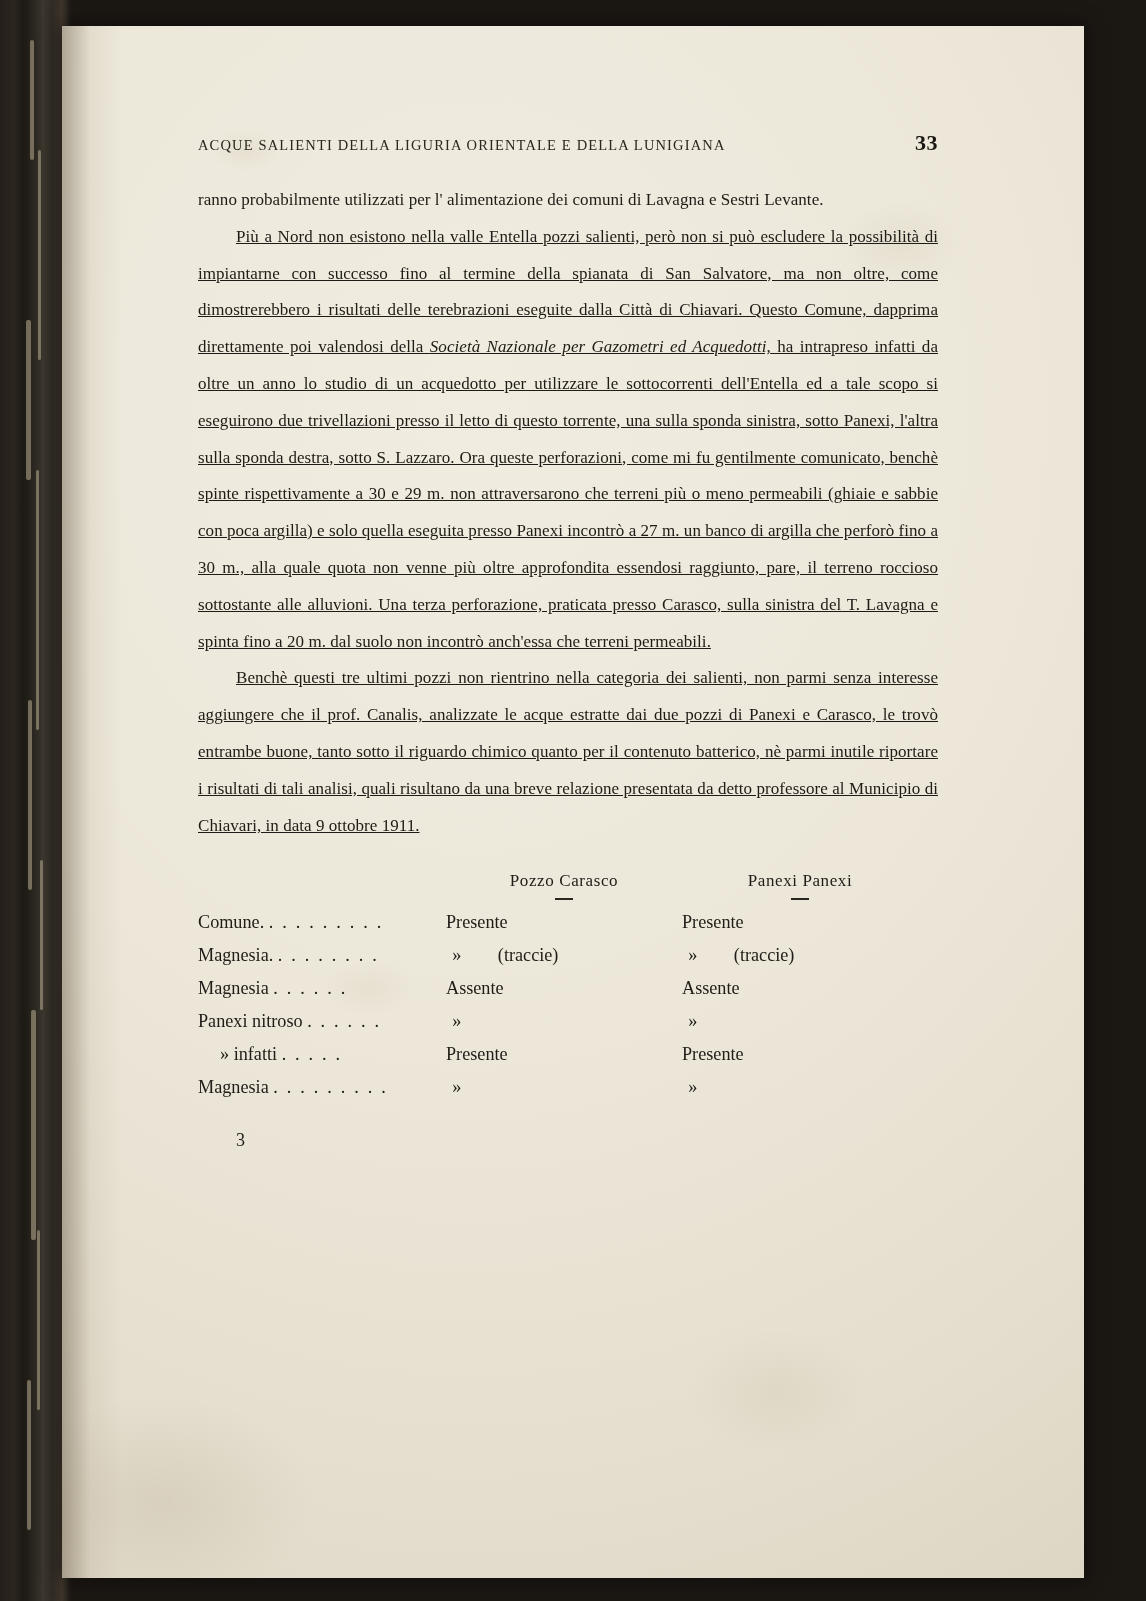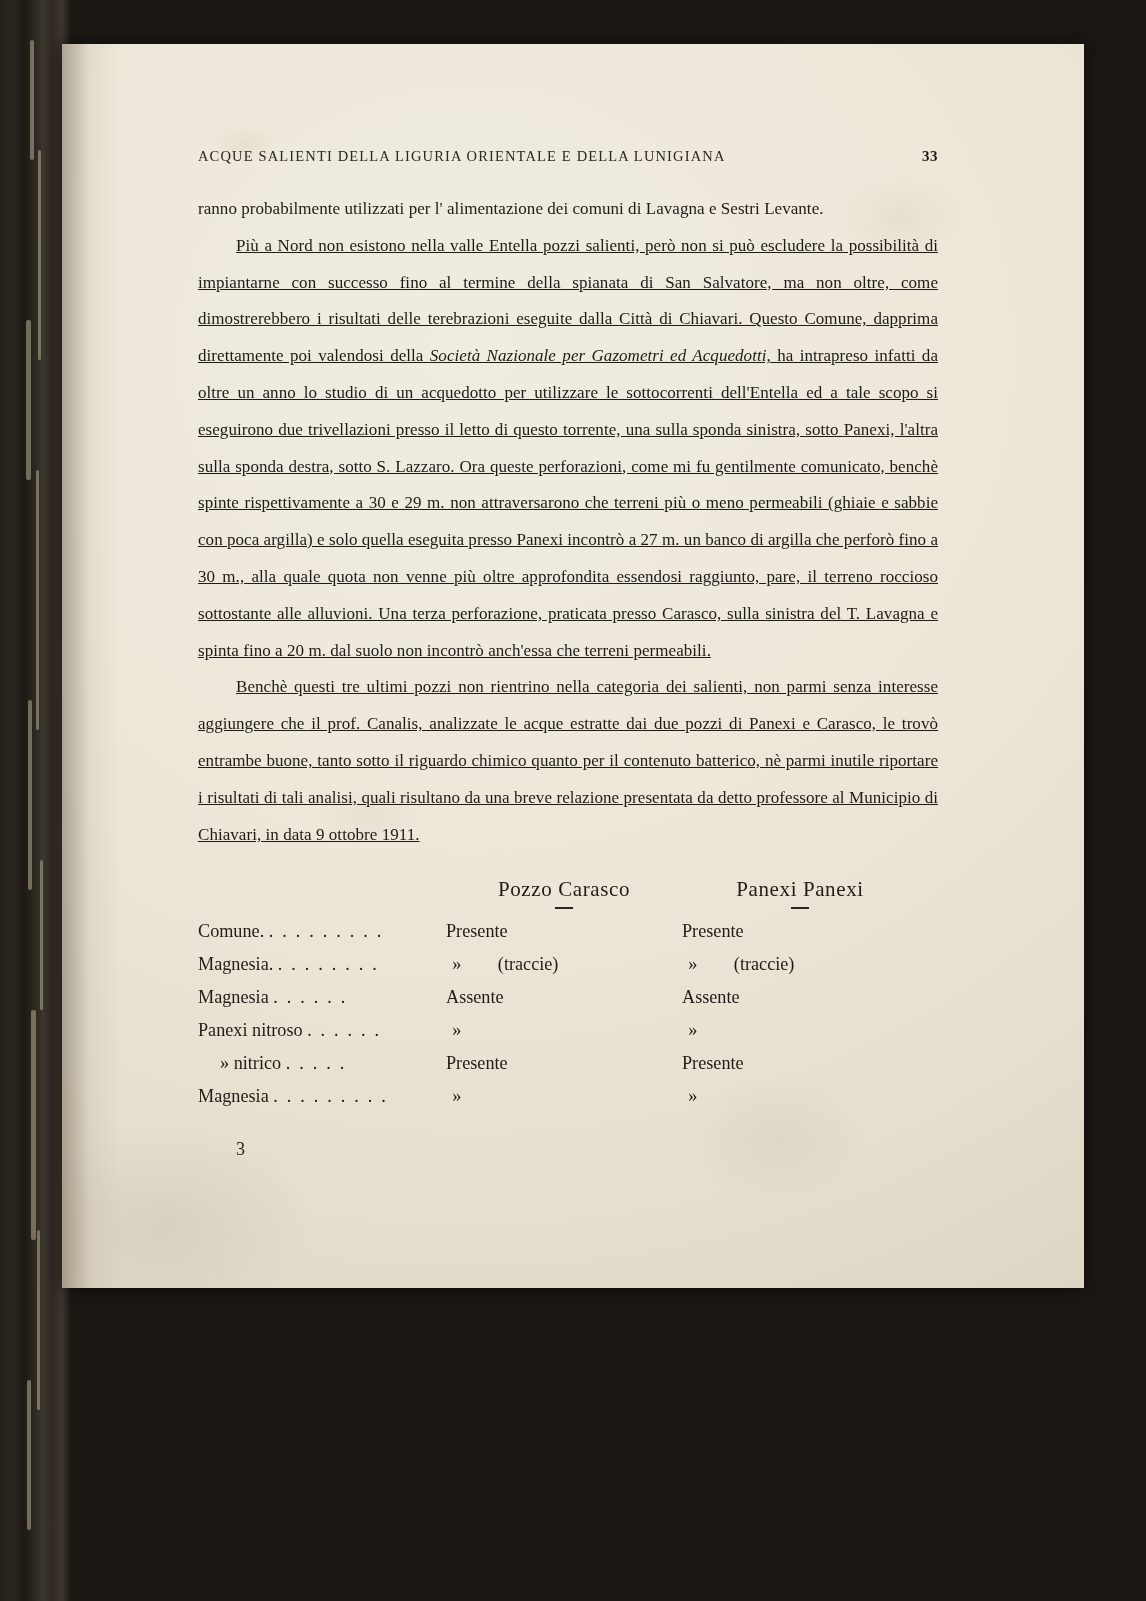--- a/index.html
+++ b/index.html
@@ -45,25 +45,24 @@
     opacity: .55;
     border-radius: 2px;
   }
 
   
   #page {
     position: absolute;
     left: 62px;
     top: 26px;
     width: 1022px;
-    height: 1244px;
+    height: 1552px;
     background:
       radial-gradient(120% 90% at 40% 25%, #f0ece0 0%, #ece7d9 45%, #e4dece 78%, #ddd5c3 100%);
     box-shadow: 0 0 18px rgba(0,0,0,.55);
-    margin-top: 18px;
   }
   
   #page::before {
     content: "";
     position: absolute;
     inset: 0;
     pointer-events: none;
     background:
       radial-gradient(50px 30px at 18% 8%, rgba(160,140,105,.10), rgba(0,0,0,0) 70%),
       radial-gradient(90px 60px at 82% 14%, rgba(160,140,105,.09), rgba(0,0,0,0) 70%),
@@ -99,21 +98,21 @@
   }
   .runhead-title {
     font-size: 14.5px;
     letter-spacing: 1.15px;
     font-variant: small-caps;
     text-transform: uppercase;
     color: #2a2620;
     white-space: nowrap;
   }
   .runhead-page {
-    font-size: 15px;
+    font-size: 22px;
     font-weight: bold;
     color: #1b1813;
     letter-spacing: .5px;
   }
 
   
   p.para {
     margin: 0;
     font-size: 17px;
     line-height: 36.8px;
@@ -139,21 +138,21 @@
     font-weight: normal;
     vertical-align: baseline;
     line-height: 33px;
   }
   .col-label { width: 248px; white-space: nowrap; }
   .col-a { width: 236px; }
   .col-b { width: 236px; }
 
   .hdr-cell {
     text-align: center;
-    font-size: 21px;
+    font-size: 17px;
     letter-spacing: .6px;
     padding-bottom: 2px;
   }
   .hdr-cell .rule {
     width: 18px;
     height: 1.6px;
     background: #2a2620;
     margin: 1px auto 6px auto;
   }
   .dots { letter-spacing: 2.2px; }
@@ -232,21 +231,21 @@
             <td><span>Magnesia</span> <span class="dots">. . . . . .</span></td>
             <td><span>Assente</span></td>
             <td><span>Assente</span></td>
           </tr>
           <tr>
             <td><span>Panexi nitroso</span> <span class="dots">. . . . . .</span></td>
             <td><span class="dit">»</span></td>
             <td><span class="dit">»</span></td>
           </tr>
           <tr>
-            <td><span style="margin-left:22px">»      nitrico</span> <span class="dots">. . . . .</span></td>
+            <td><span style="margin-left:22px">»      infatti</span> <span class="dots">. . . . .</span></td>
             <td><span>Presente</span></td>
             <td><span>Presente</span></td>
           </tr>
           <tr>
             <td><span>Magnesia</span> <span class="dots">. . . . . . . . .</span></td>
             <td><span class="dit">»</span></td>
             <td><span class="dit">»</span></td>
           </tr>
         </tbody>
       </table>

